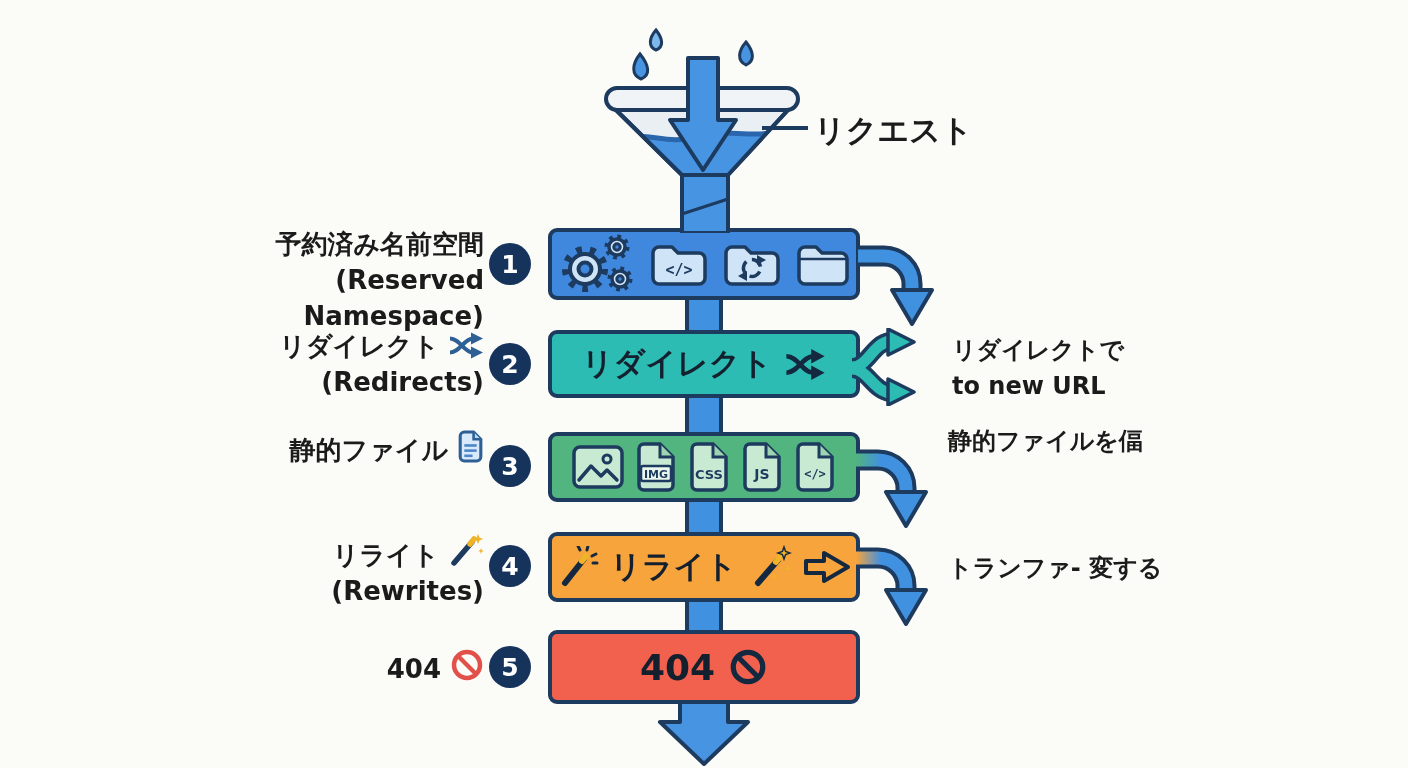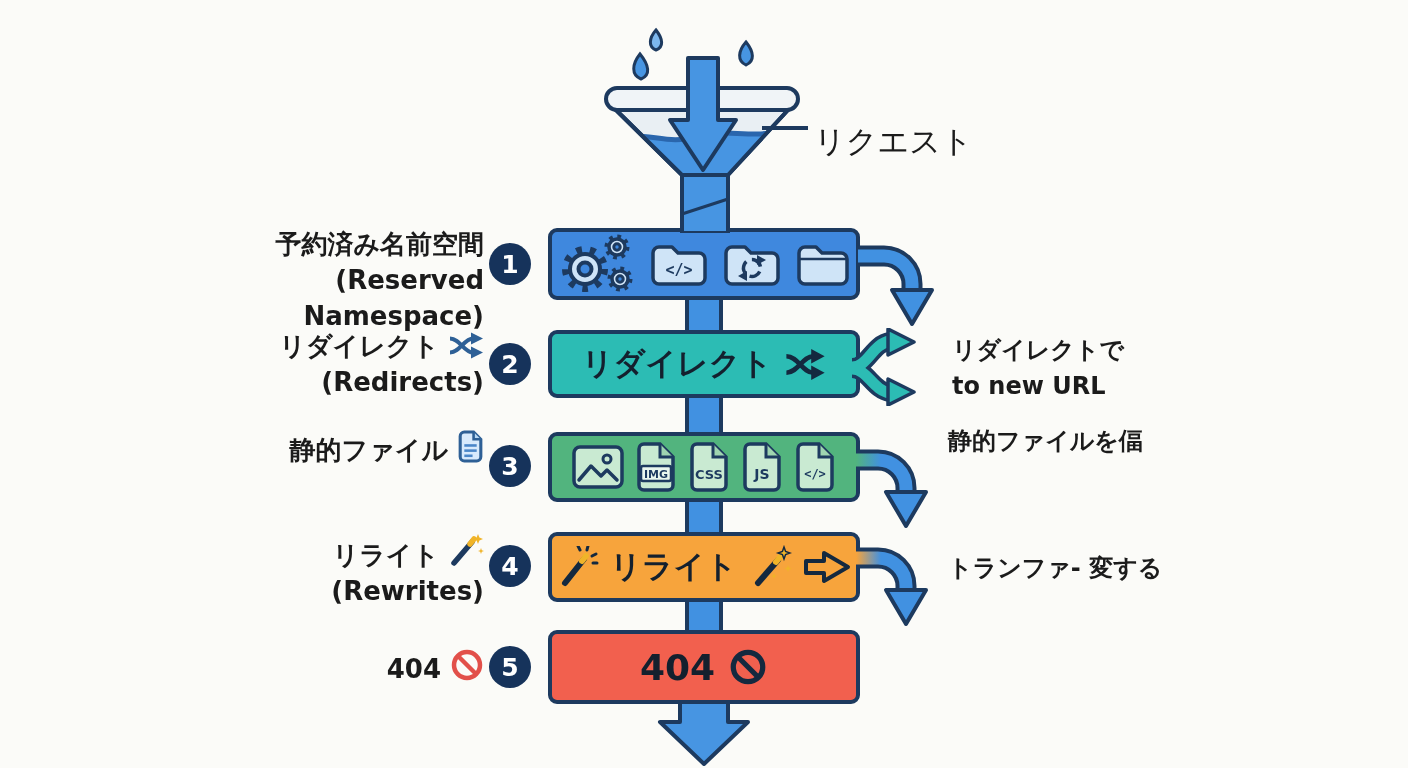--- a/index.html
+++ b/index.html
@@ -17,21 +17,21 @@
        border-radius:9px;display:flex;align-items:center;justify-content:center;z-index:2;}
   .box1{top:228px;height:72px;background:#3f88de;gap:15px;}
   .box2{top:330px;height:68px;background:#2cbcb4;}
   .box3{top:432px;height:70px;background:#52b47e;gap:9px;}
   .box4{top:532px;height:70px;background:#f7a43c;gap:11px;}
   .box5{top:630px;height:74px;background:#f2604e;}
   .boxtext{font-weight:bold;font-size:31px;color:#14202e;}
   .box5 .boxtext{font-size:36px;}
   .pipe{position:absolute;left:685px;top:229px;width:38px;height:477px;background:#4191e1;
         border-left:4px solid #1d3a5f;border-right:4px solid #1d3a5f;box-sizing:border-box;z-index:1;}
-  .funnel-label{position:absolute;left:814px;top:110px;font-size:31px;font-weight:normal;z-index:3;margin-top:11px;}
+  .funnel-label{position:absolute;left:814px;top:110px;font-size:31px;font-weight:bold;z-index:3;}
 </style>
 </head>
 <body>
 
 <div class="canvas">
 
   <div class="pipe"></div>
 
   <svg class="abs" style="left:570px;top:18px;z-index:3" width="260" height="215" viewBox="0 0 260 215">
     <path d="M70,36 C79,47 81,57 71,61 C61,57 62,46 70,36 Z" fill="#4795e2" stroke="#1d3a5f" stroke-width="3"></path>

